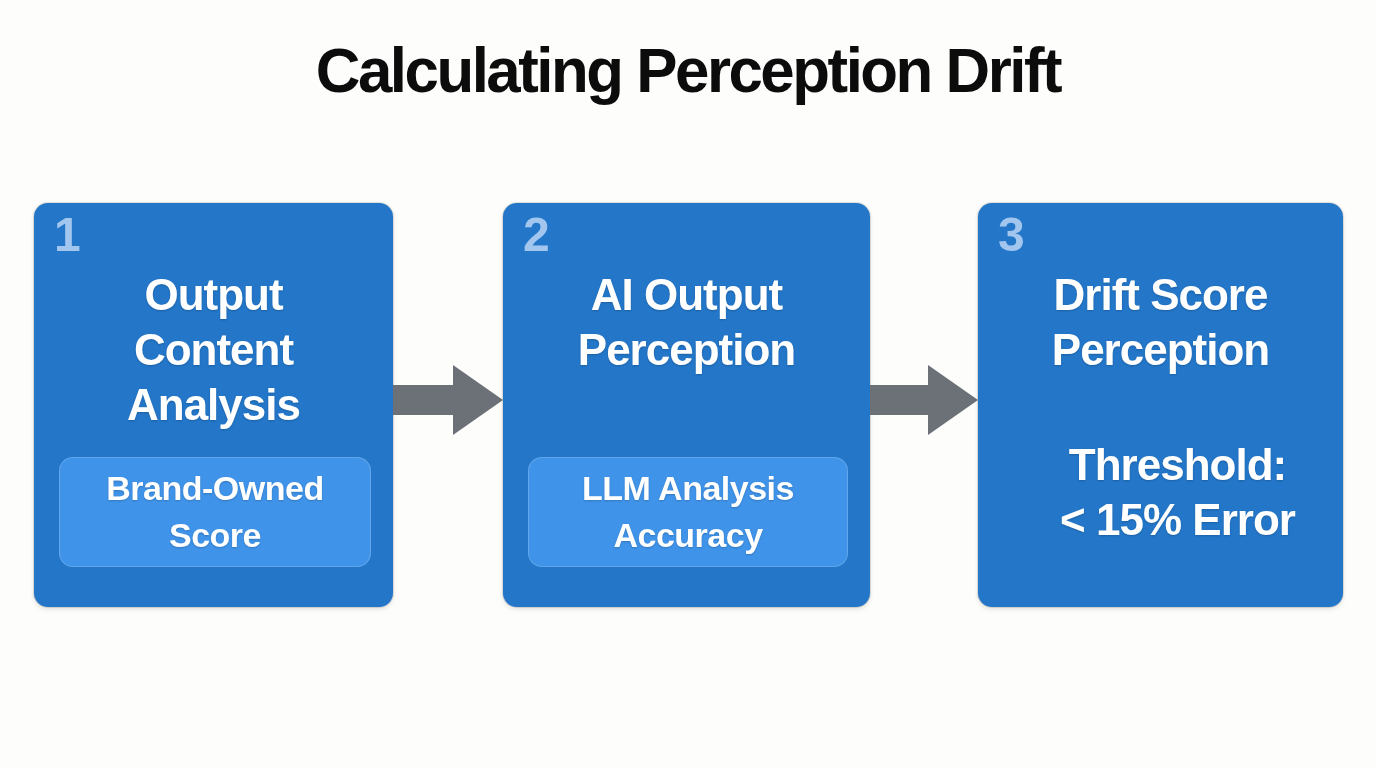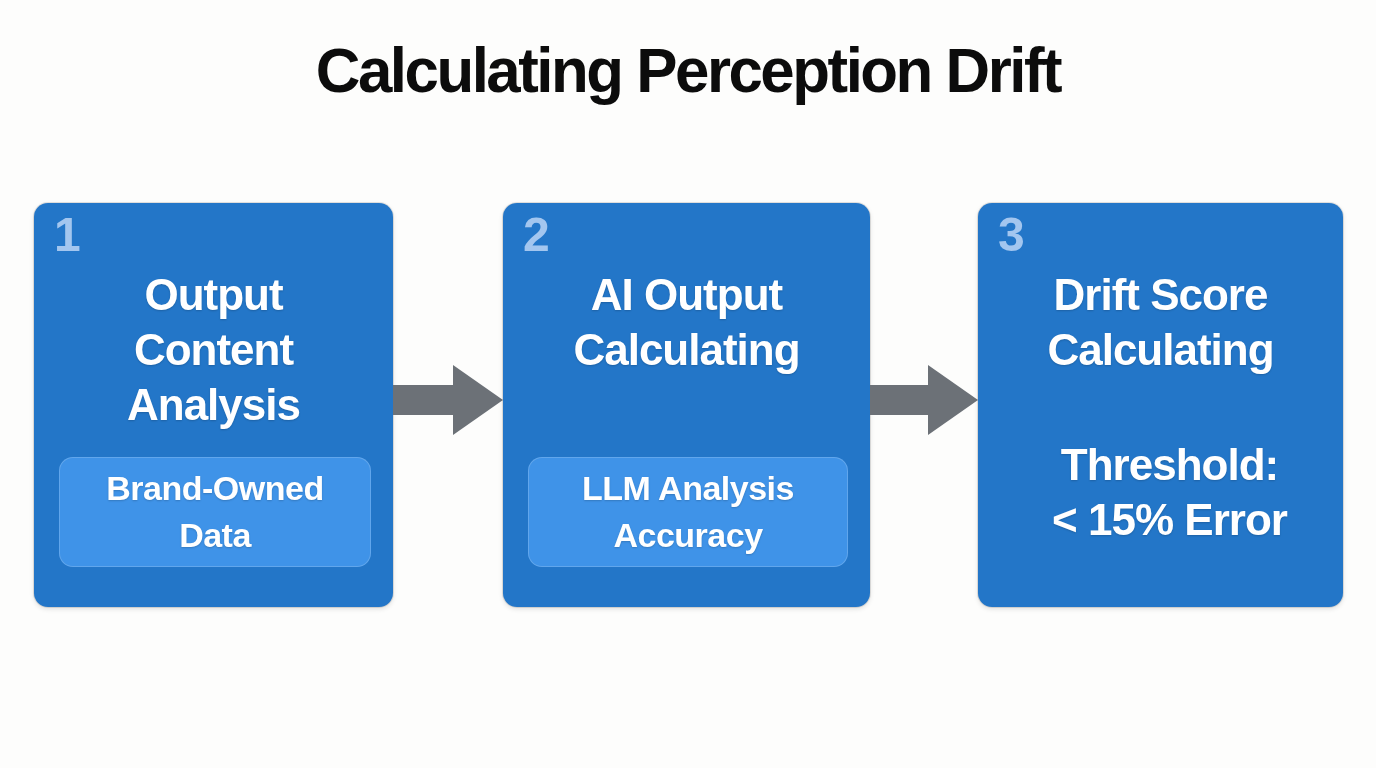--- a/index.html
+++ b/index.html
@@ -79,21 +79,21 @@
     font-size: 34px;
     font-weight: 700;
     line-height: 47px;
     letter-spacing: -0.5px;
     white-space: pre-line;
     text-shadow: 0 1px 2px rgba(0,0,0,0.18);
   }
   .note {
     position: absolute;
     top: 234px;
-    left: 9px;
+    left: 17px;
     width: 100%;
     text-align: center;
     font-size: 44px;
     font-weight: 700;
     line-height: 55px;
     letter-spacing: -1px;
     white-space: pre-line;
     text-shadow: 0 1px 2px rgba(0,0,0,0.18);
   }
   .arrow {
@@ -126,42 +126,42 @@
 <div class="canvas">
 
   <h1 class="title">Calculating Perception Drift</h1>
 
   <section class="card card1">
     <span class="num">1</span>
     <div class="card-title">Output
 Content
 Analysis</div>
     <div class="tag">Brand-Owned
-Data</div>
+Score</div>
   </section>
 
   <div class="arrow arrow1">
     <span class="shaft"></span>
     <span class="head"></span>
   </div>
 
   <section class="card card2">
     <span class="num">2</span>
     <div class="card-title">AI Output
-Calculating</div>
+Perception</div>
     <div class="tag">LLM Analysis
 Accuracy</div>
   </section>
 
   <div class="arrow arrow2">
     <span class="shaft"></span>
     <span class="head"></span>
   </div>
 
   <section class="card card3">
     <span class="num">3</span>
     <div class="card-title">Drift Score
-Calculating</div>
+Perception</div>
     <div class="note">Threshold:
 &lt; 15% Error</div>
   </section>
 
 </div>
 
 </body></html>

